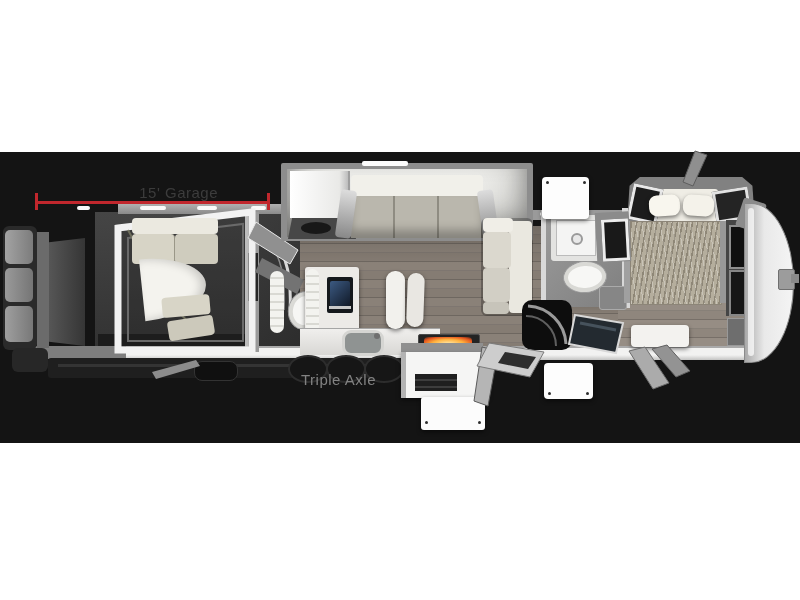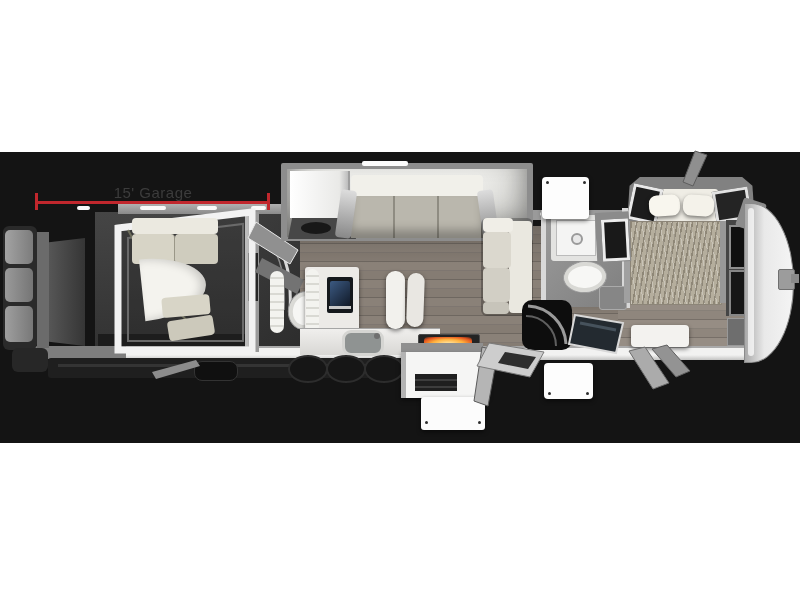--- a/index.html
+++ b/index.html
@@ -1,20 +1,20 @@
 <!DOCTYPE html>
 <html><head>
 <meta charset="utf-8">
 <style>
   html,body{margin:0;padding:0;background:#fff;}
   .stage{position:relative;width:800px;height:600px;background:#fff;overflow:hidden;
          font-family:"Liberation Sans",sans-serif;}
   .a{position:absolute;}
   .band{left:0;top:152px;width:800px;height:291px;background:#141414;}
-  .label{font-size:15px;letter-spacing:.5px;text-align:center;white-space:nowrap;}
+  .label{font-size:15px;letter-spacing:.5px;text-align:right;white-space:nowrap;}
   .glabel{color:#3c3c3c;}
   .alabel{color:#828282;}
   .red{background:#c1272d;}
   .cushion{border-radius:4px;}
   .shadowed{box-shadow:0 2px 4px rgba(0,0,0,.5);}
   .planks{background:
     linear-gradient(180deg,rgba(0,0,0,.18),rgba(0,0,0,0) 30%),
     repeating-linear-gradient(180deg,#8a8178 0 8px,#7e7670 8px 9px,#857c73 9px 17px,#6e6760 17px 18px);}
   .planks2{background:
     repeating-linear-gradient(180deg,#968d84 0 8px,#878078 8px 9px,#8f867d 9px 17px,#776f68 17px 18px);}
@@ -199,14 +199,15 @@
       <polygon points="652,349 667,345 690,371 676,377" fill="#939393" stroke="#616161" stroke-width="1"></polygon>
     </g>
     <polygon points="683,182 695,151 707,155 693,186" fill="#8f8f8f" stroke="#5e5e5e" stroke-width="1"></polygon>
     <polygon points="152,372 196,360 200,366 156,379" fill="#8c8c8c"></polygon>
   </svg>
 
   <div class="a label glabel" style="left:88px;top:184px;width:130px;height:17px;">15' Garage</div>
   <div class="a red" style="left:36px;top:201px;width:233px;height:3px;"></div>
   <div class="a red" style="left:35px;top:193px;width:3px;height:17px;"></div>
   <div class="a red" style="left:267px;top:193px;width:3px;height:17px;"></div>
+  <div class="a label alabel" style="left:256px;top:371px;width:120px;height:18px;">Triple Axle</div>
 
 </div>
 
 </body></html>

